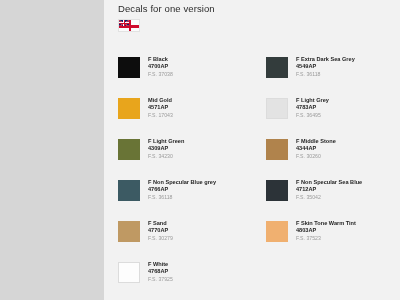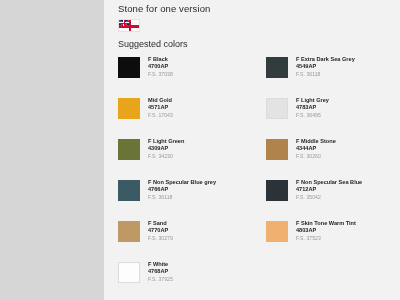--- a/index.html
+++ b/index.html
@@ -162,38 +162,37 @@
     white-space: nowrap;
   }
 </style>
 </head>
 <body>
 
 <div class="left-gutter"></div>
 
 <div class="page">
 
-  <div class="heading">Stone for one version</div>
+  <div class="heading">Decals for one version</div>
 
   <div class="flag">
     <div class="cross-v"></div>
     <div class="cross-h"></div>
     <div class="canton">
       <div class="d1"></div>
       <div class="d2"></div>
       <div class="dr1"></div>
       <div class="dr2"></div>
       <div class="cw-v"></div>
       <div class="cw-h"></div>
       <div class="cr-v"></div>
       <div class="cr-h"></div>
     </div>
   </div>
 
-  <div class="subheading">Suggested colors</div>
 
   <div class="grid">
 
     <div class="row">
       <div class="cell">
         <div class="swatch" style="background: rgb(13, 13, 13);"></div>
         <div class="info">
           <div class="c-name">F Black</div>
           <div class="c-code">4700AP</div>
           <div class="c-fs">F.S. 37038</div>

